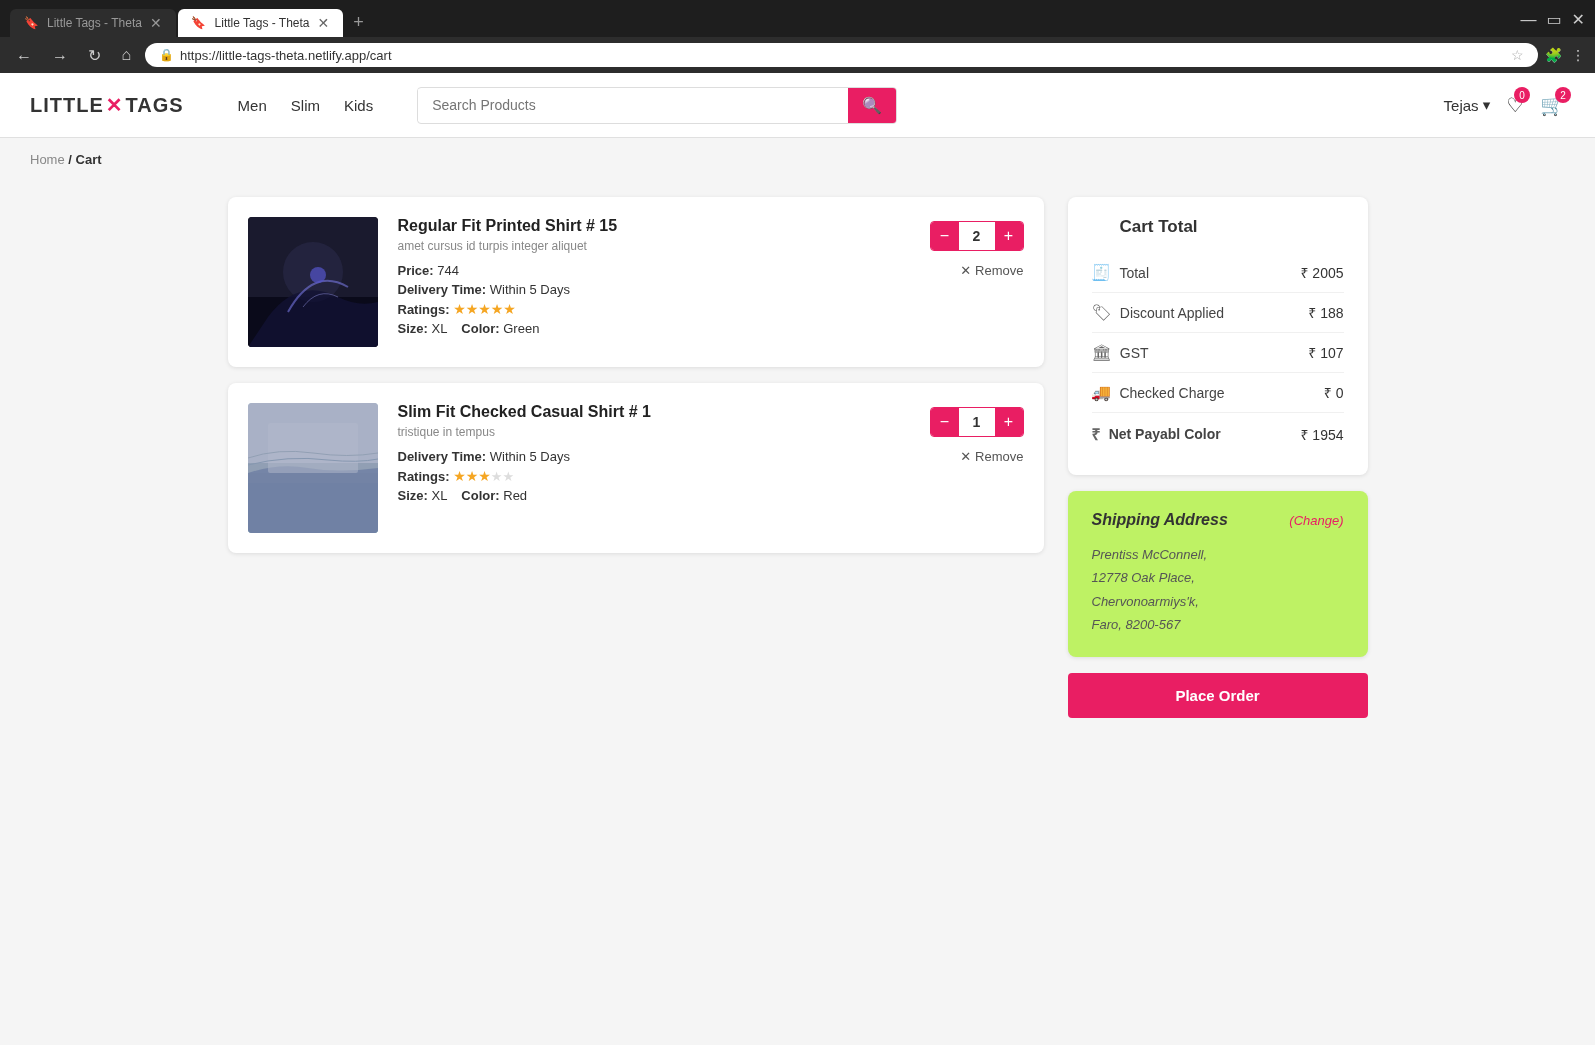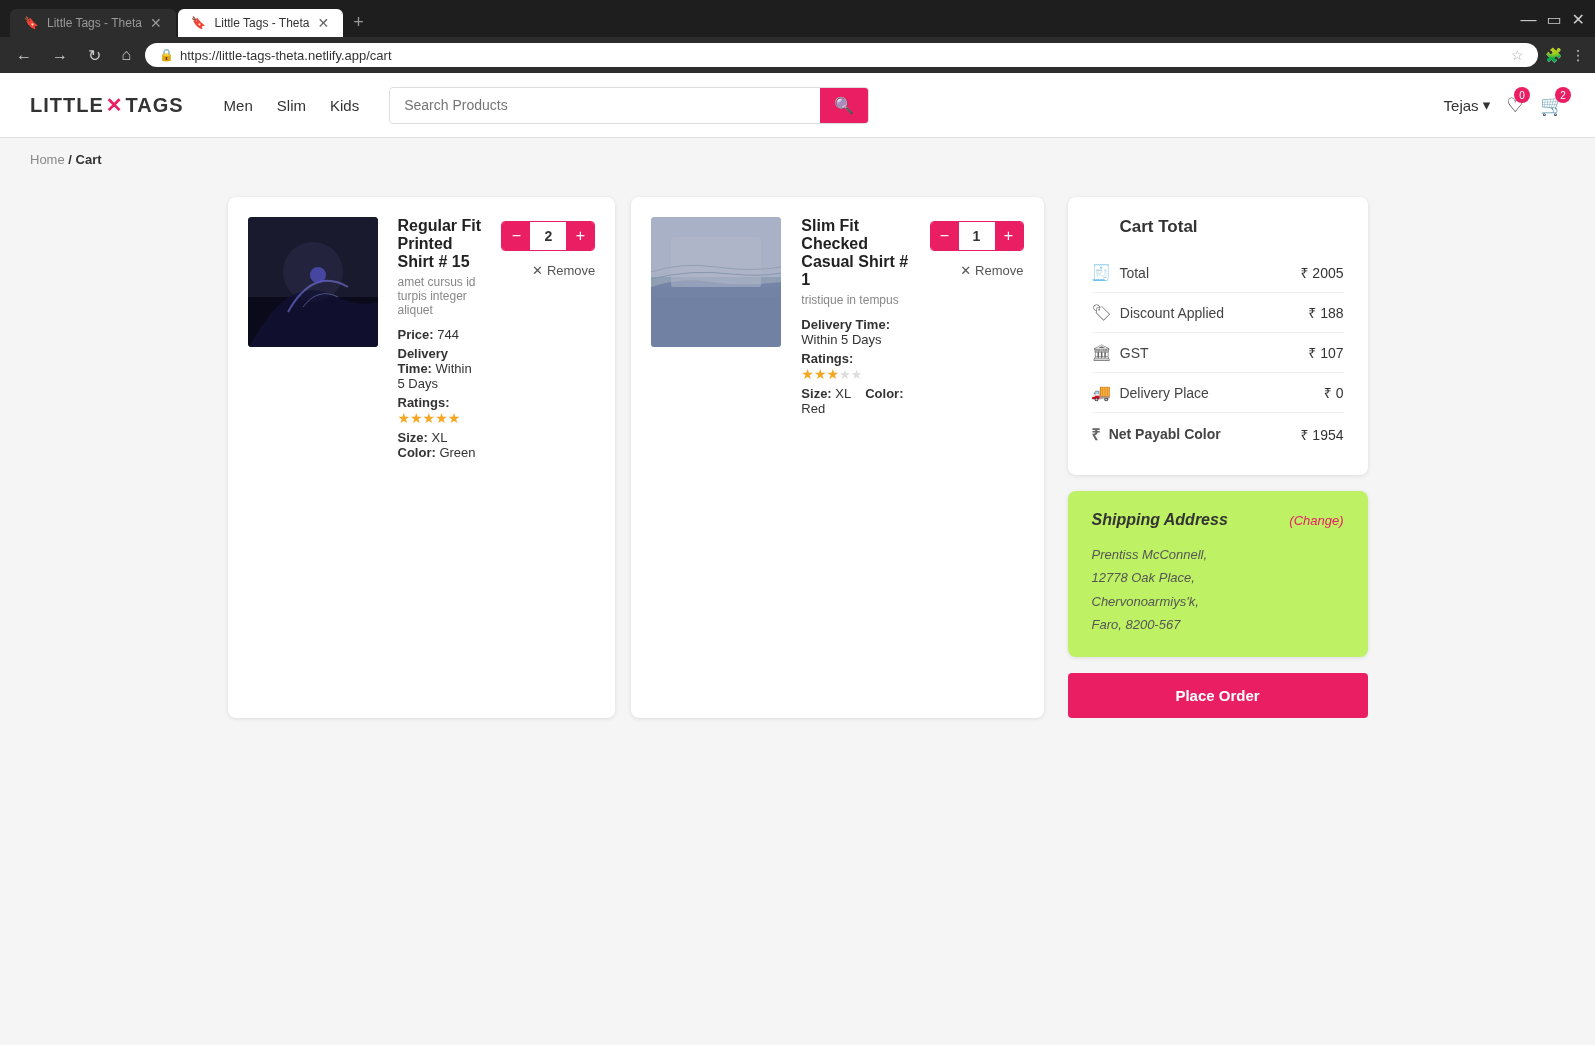--- a/index.html
+++ b/index.html
@@ -15,40 +15,40 @@
     .new-tab-btn { background: none; border: none; color: #999; font-size: 18px; cursor: pointer; padding: 4px 8px; }
     .win-btn { background: none; border: none; color: #ccc; font-size: 16px; cursor: pointer; }
     .browser-toolbar { background: #2d2d2d; padding: 6px 10px; display: flex; align-items: center; gap: 8px; }
     .nav-btn { background: none; border: none; color: #ccc; font-size: 16px; cursor: pointer; padding: 2px 6px; }
     .address-bar { flex: 1; background: #fff; border: none; border-radius: 16px; padding: 4px 14px; font-size: 13px; color: #333; display: flex; align-items: center; gap: 6px; }
     .address-bar-text { flex: 1; font-size: 13px; color: #333; }
     .toolbar-icons { display: flex; gap: 8px; }
     .toolbar-icon-btn { background: none; border: none; color: #ccc; font-size: 14px; cursor: pointer; }
 
     
-    .site-header { background: #fff; border-bottom: 1px solid #e0e0e0; padding: 0 30px; display: flex; align-items: center; height: 65px; gap: 30px; position: relative; }
+    .site-header { background: #fff; border-bottom: 1px solid #e0e0e0; padding: 0 30px; display: flex; align-items: center; height: 65px; gap: 44px; position: relative; }
     .logo { display: flex; align-items: center; gap: 2px; font-weight: 700; font-size: 20px; letter-spacing: 1px; text-transform: uppercase; color: #333; }
     .logo-x { color: #e91e63; }
     .nav-link { font-size: 15px; color: #333; text-decoration: none; font-weight: 500; cursor: pointer; }
     .search-bar { flex: 1; max-width: 480px; border: 1px solid #ddd; border-radius: 4px; display: flex; align-items: center; overflow: hidden; }
     .search-input { flex: 1; border: none; outline: none; padding: 8px 14px; font-size: 14px; }
     .search-btn { background: #e91e63; border: none; color: #fff; padding: 8px 14px; cursor: pointer; font-size: 16px; }
     .header-right { margin-left: auto; display: flex; align-items: center; gap: 16px; }
     .user-btn { background: none; border: none; font-size: 15px; cursor: pointer; color: #333; display: flex; align-items: center; gap: 4px; }
     .icon-btn { background: none; border: none; cursor: pointer; position: relative; font-size: 20px; color: #333; }
     .badge { position: absolute; top: -6px; right: -6px; background: #e91e63; color: #fff; font-size: 10px; border-radius: 50%; width: 16px; height: 16px; display: flex; align-items: center; justify-content: center; }
 
     
     .breadcrumb { padding: 14px 30px; background: #f5f5f5; font-size: 13px; color: #888; }
     .breadcrumb a { color: #888; text-decoration: none; }
     .breadcrumb span { color: #333; font-weight: 600; }
 
     
     .main { padding: 16px 30px 40px; display: flex; gap: 24px; max-width: 1200px; margin: 0 auto; }
-    .cart-items { flex: 1; display: flex; gap: 16px; }
+    .cart-items { flex: 1; display: flex; flex-direction: column; gap: 16px; }
     .cart-card { background: #fff; border-radius: 8px; box-shadow: 0 1px 4px rgba(0,0,0,0.1); padding: 20px; display: flex; gap: 20px; align-items: flex-start; }
     .cart-info { flex: 1; }
     .cart-title { font-size: 16px; font-weight: 700; color: #222; margin-bottom: 4px; }
     .cart-desc { font-size: 12px; color: #888; margin-bottom: 10px; }
     .cart-detail { font-size: 13px; margin-bottom: 4px; }
     .cart-detail b { font-weight: 600; }
     .stars { color: #f5a623; font-size: 14px; }
     .qty-remove { display: flex; flex-direction: column; align-items: flex-end; gap: 12px; padding-top: 4px; }
     .qty-control { display: flex; align-items: center; gap: 0; border: 1px solid #e91e63; border-radius: 4px; overflow: hidden; }
     .qty-btn { background: #e91e63; color: #fff; border: none; width: 28px; height: 28px; font-size: 16px; cursor: pointer; display: flex; align-items: center; justify-content: center; }
@@ -279,21 +279,21 @@
         <div class="total-row-label">
           <span class="total-icon">🏛</span>
           <span>GST</span>
         </div>
         <span class="total-val">₹ 107</span>
       </div>
 
       <div class="total-row">
         <div class="total-row-label">
           <span class="total-icon">🚚</span>
-          <span>Delivery Place</span>
+          <span>Checked Charge</span>
         </div>
         <span class="total-val">₹ 0</span>
       </div>
 
       <div class="total-row">
         <div class="total-row-label">
           <span class="total-icon">₹</span>
           <span>Net Payabl Color</span>
         </div>
         <span class="total-val">₹ 1954</span>

